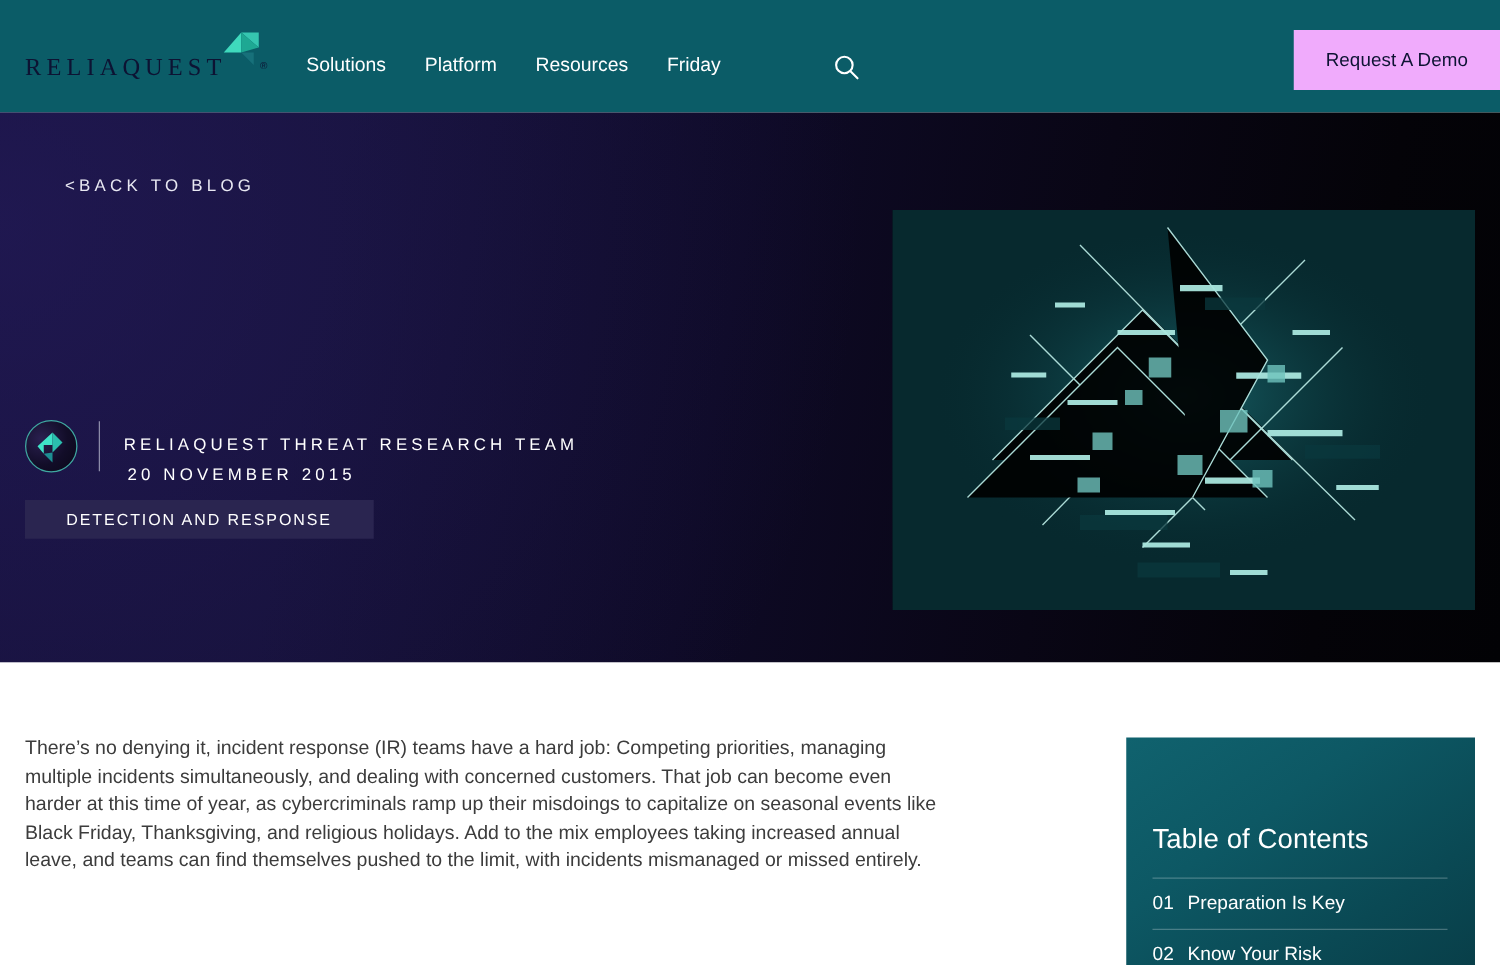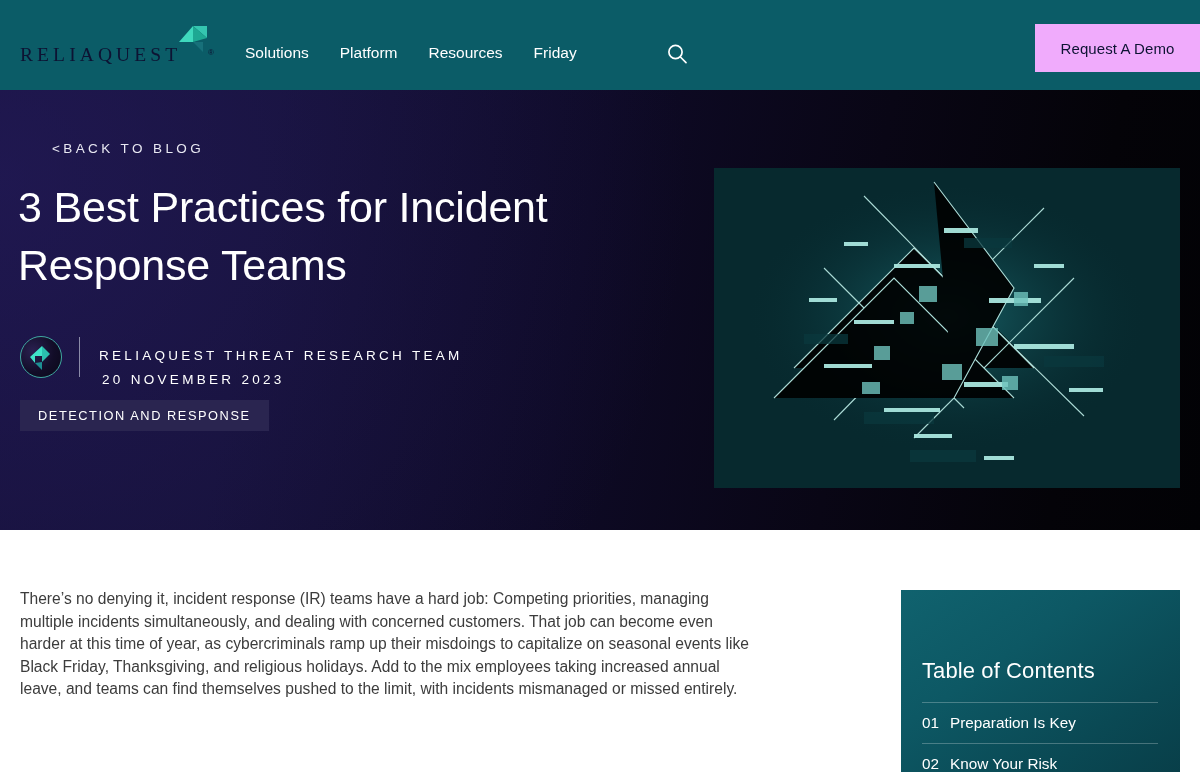--- a/index.html
+++ b/index.html
@@ -178,21 +178,21 @@
     line-height: 20px;
     margin-top: 4px;
     padding-left: 3px;
   }
 
   .tag-chip {
     position: absolute;
     left: 20px;
     top: 310px;
     height: 31px;
-    padding: 0 18px;
+    padding: 0 33px;
     display: flex;
     align-items: center;
     background: #2a2550;
     color: #ffffff;
     font-size: 12.8px;
     letter-spacing: 1.55px;
     cursor: pointer;
     white-space: nowrap;
   }
 
@@ -293,34 +293,33 @@
     </svg>
   </button>
 
   <button class="demo-btn">Request A Demo</button>
 </header>
 
 <section class="hero">
 
   <a class="back-link">&lt;BACK TO BLOG</a>
 
-  <h1 class="hero-title">3 Best Practices for Incident Response Teams</h1>
 
   <div class="byline">
     <div class="avatar">
       <svg width="42" height="42" viewBox="0 0 42 42">
         <polygon points="9,20 21,9 21,19 14,19 14,26" fill="#3fe3c8"></polygon>
         <polygon points="21,19 21,9 29,17 21,25" fill="#2bbfae"></polygon>
         <polygon points="14,26 21,25 21,33" fill="#1d8f93"></polygon>
       </svg>
     </div>
     <div class="byline-divider"></div>
     <div class="byline-text">
       <div class="byline-author">RELIAQUEST THREAT RESEARCH TEAM</div>
-      <div class="byline-date">20 NOVEMBER 2023</div>
+      <div class="byline-date">20 NOVEMBER 2015</div>
     </div>
   </div>
 
   <a class="tag-chip">DETECTION AND RESPONSE</a>
 
   <figure class="hero-figure">
     <svg width="466" height="320" viewBox="0 0 466 320">
       <defs>
         <linearGradient id="ln" x1="0" y1="0" x2="1" y2="1">
           <stop offset="0%" stop-color="#9fe8e0"></stop>

